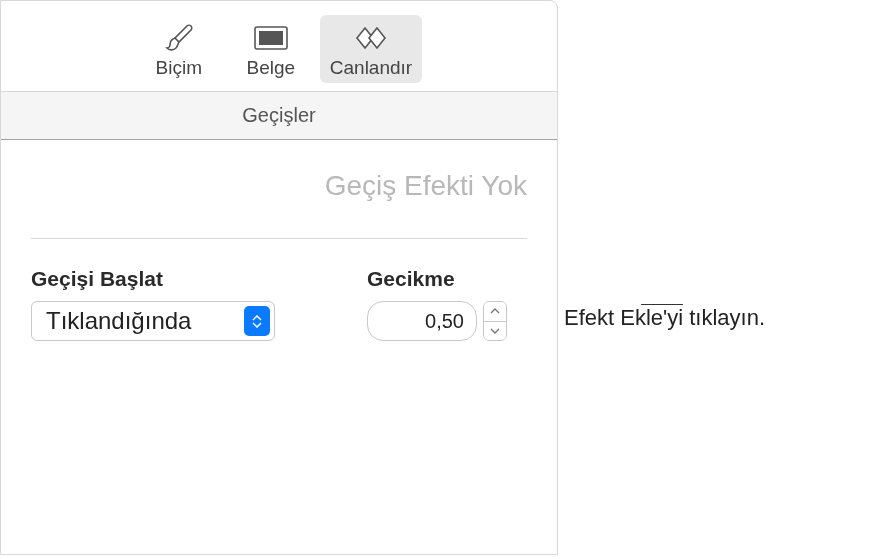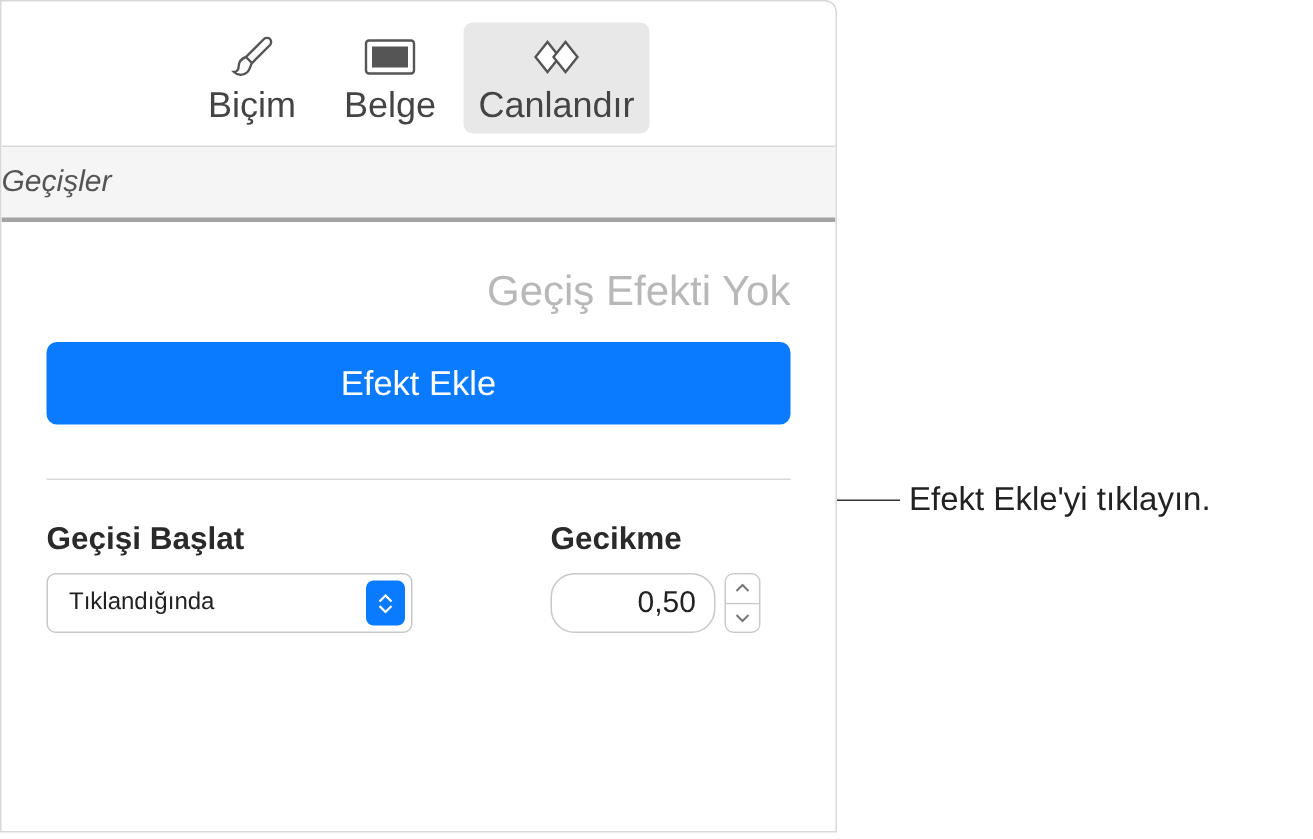--- a/index.html
+++ b/index.html
@@ -45,32 +45,31 @@
     }
     .toolbar-icon {
       width: 44px;
       height: 34px;
       display: flex;
       align-items: center;
       justify-content: center;
       margin-bottom: 2px;
     }
     .toolbar-label {
-      font-size: 24px;
+      font-size: 19px;
       color: #444;
       text-align: center;
     }
     .section-header {
-      text-align: left;
+      text-align: center;
       font-size: 20px;
       color: #555;
       padding: 12px 0;
-      border-bottom: 3px solid #a3a3a3;
+      border-bottom: 1px solid #a3a3a3;
       background: #f5f5f5;
-      font-style: italic;
     }
     .content {
       padding: 30px 30px 0 30px;
     }
     .no-effect-title {
       text-align: right;
       font-size: 28px;
       color: #b8b8b8;
       font-weight: 400;
       margin-bottom: 18px;
@@ -116,21 +115,21 @@
       position: relative;
       border: 1px solid #c8c8c8;
       border-radius: 6px;
       height: 40px;
       display: flex;
       align-items: center;
       padding: 0 40px 0 14px;
       background: #fff;
     }
     .select-value {
-      font-size: 16px;
+      font-size: 24px;
       color: #222;
     }
     .select-arrows {
       position: absolute;
       right: 4px;
       top: 4px;
       bottom: 4px;
       width: 26px;
       background: #0a7aff;
       border-radius: 5px;
@@ -171,23 +170,24 @@
       justify-content: center;
       background: #fff;
       cursor: pointer;
     }
     .stepper-btn:first-child {
       border-bottom: 1px solid #c8c8c8;
     }
     .callout {
       position: absolute;
       left: 558px;
-      top: 320px;
-      display: flex;
-      align-items: center;
+      top: 304px;
+      display: flex;
+      align-items: center;
+      flex-direction: column;
     }
     .callout-line {
       width: 42px;
       height: 1px;
       background: #333;
     }
     .callout-text {
       font-size: 22px;
       color: #222;
       margin-left: 6px;
@@ -229,21 +229,20 @@
       </div>
       <span class="toolbar-label">Canlandır</span>
     </div>
   </div>
 
   <div class="section-header">Geçişler</div>
 
   <div class="content">
     <div class="no-effect-title">Geçiş Efekti Yok</div>
 
-    <button class="add-effect-btn">Efekt Ekle</button>
 
     <hr class="divider">
 
     <div class="controls-row">
 
       <div class="control-group start">
         <div class="control-label">Geçişi Başlat</div>
         <div class="select-wrap">
           <span class="select-value">Tıklandığında</span>
           <div class="select-arrows">

